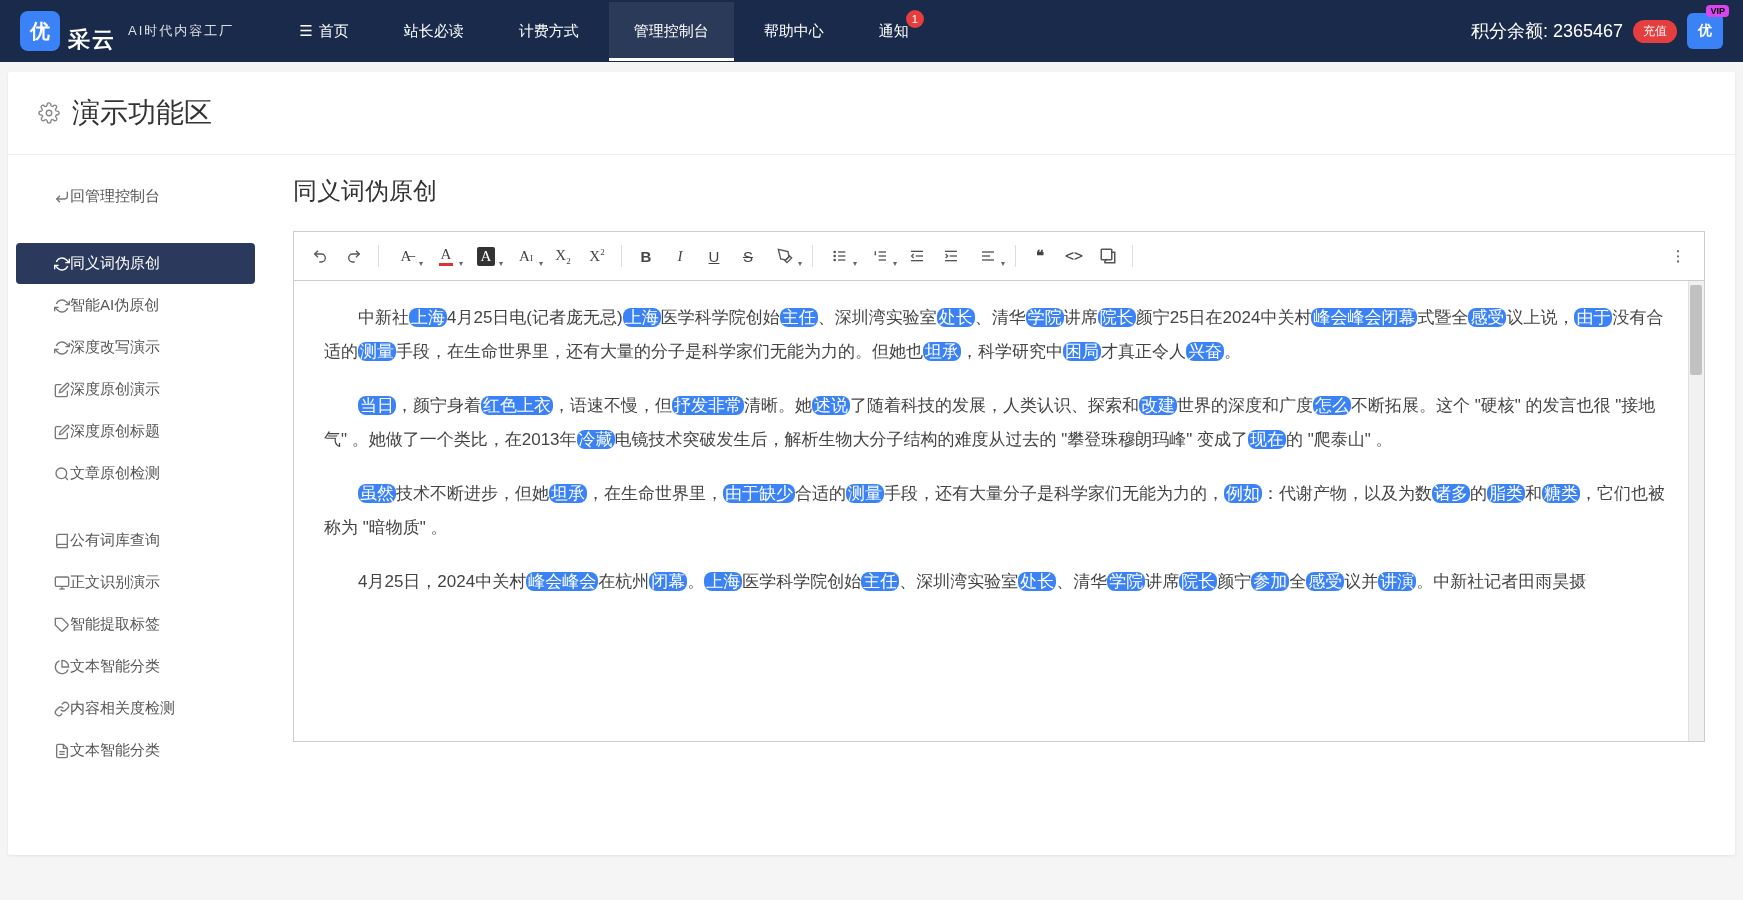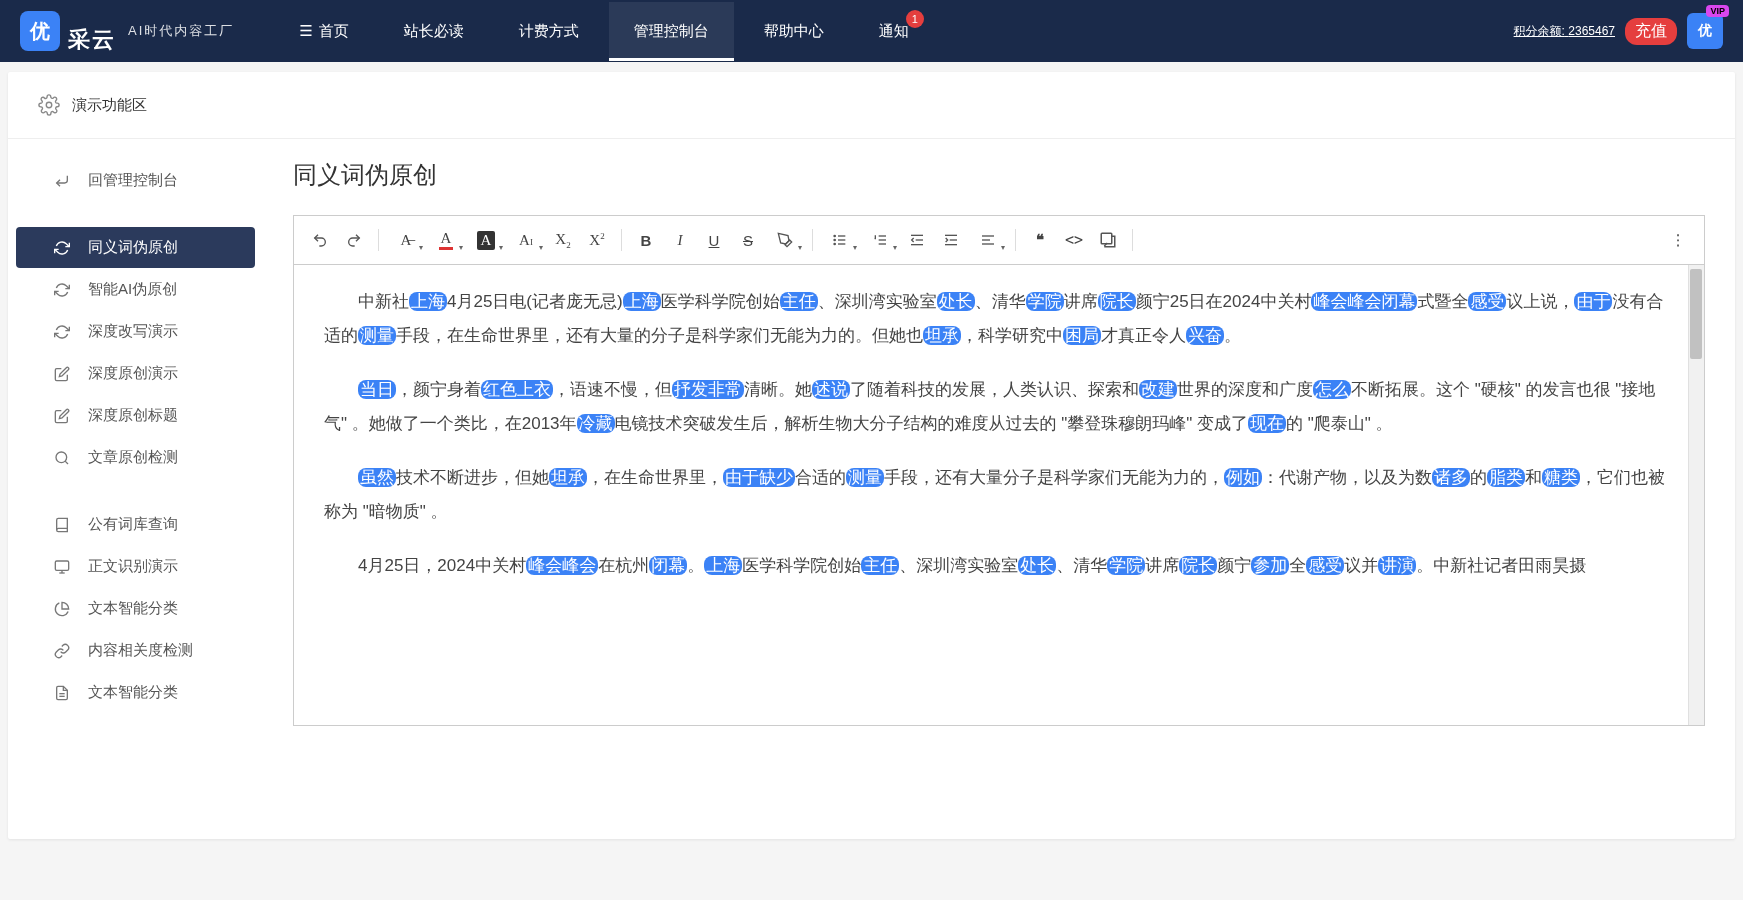--- a/index.html
+++ b/index.html
@@ -10,39 +10,39 @@
 .logo-block { display: flex; align-items: center; margin-right: 40px; }
 .logo-img { width: 40px; height: 40px; background: #3b82f6; border-radius: 8px; display: flex; align-items: center; justify-content: center; font-weight: bold; font-size: 20px; color: #fff; margin-right: 8px; }
 .logo-text { display: flex; flex-direction: column; }
 .logo-title { font-size: 22px; font-weight: bold; letter-spacing: 2px; margin-top: 17px; }
 .nav-links { display: flex; gap: 5px; }
 .nav-link { padding: 20px 25px; cursor: pointer; display: flex; align-items: center; position: relative; font-size: 15px; }
 .nav-link.active { background: rgba(255,255,255,0.08); border-bottom: 3px solid #fff; padding-bottom: 17px; }
 .nav-link .list-icon { margin-right: 6px; }
 .badge { position: absolute; top: 8px; right: 10px; background: #e53e3e; color: #fff; border-radius: 50%; width: 18px; height: 18px; font-size: 11px; display: flex; align-items: center; justify-content: center; }
 .nav-right { margin-left: auto; display: flex; align-items: center; gap: 10px; }
-.points { font-size: 12px; text-decoration: underline; }
-.recharge-btn { background: #e53e3e; color: #fff; border: none; padding: 3px 10px; border-radius: 12px; font-size: 16px; cursor: pointer; }
+.points { font-size: 18px; }
+.recharge-btn { background: #e53e3e; color: #fff; border: none; padding: 3px 10px; border-radius: 12px; font-size: 12px; cursor: pointer; }
 .avatar-wrap { position: relative; }
 .avatar { width: 36px; height: 36px; background: #3b82f6; border-radius: 6px; display: flex; align-items: center; justify-content: center; font-weight: bold; color: #fff; }
 .vip-tag { position: absolute; top: -8px; right: -6px; background: #d946ef; color: #000; font-size: 9px; font-weight: bold; padding: 1px 4px; border-radius: 4px; }
 
 
 .page { padding: 10px 8px; }
 .panel { background: #fff; border-radius: 2px; box-shadow: 0 1px 3px rgba(0,0,0,0.08); }
 
 
 .page-header { padding: 22px 30px; border-bottom: 1px solid #eee; display: flex; align-items: center; gap: 12px; }
 .page-header .gear { font-size: 22px; color: #888; }
-.page-header h2 { font-size: 15px; font-weight: 500; }
+.page-header h2 { font-size: 28px; font-weight: 500; }
 
 
 .main-row { display: flex; min-height: 700px; }
 .sidebar { width: 255px; padding: 20px 0; }
-.side-link { display: flex; align-items: center; gap: 18px; padding: 11px 20px 11px 38px; cursor: pointer; color: #555; margin: 1px 8px; border-radius: 4px; font-size: 15px; }
+.side-link { display: flex; align-items: center; padding: 11px 20px 11px 38px; cursor: pointer; color: #555; margin: 1px 8px; border-radius: 4px; font-size: 15px; }
 .side-link .icn { width: 16px; text-align: center; color: #777; }
 .side-link.active { background: #2b3a5c; color: #fff; }
 .side-link.active .icn { color: #fff; }
 .side-sep { height: 24px; }
 
 .content { flex: 1; padding: 20px 30px 0 30px; }
 .content-title { font-size: 24px; font-weight: 500; margin-bottom: 24px; color: #333; }
 
 
 .editor-wrap { border: 1px solid #ccc; background: #fff; position: relative; }
@@ -205,20 +205,29 @@
                 <rect x="2" y="3" width="20" height="14" rx="2"></rect>
                 <line x1="8" y1="21" x2="16" y2="21"></line>
                 <line x1="12" y1="17" x2="12" y2="21"></line>
               </svg>
             </span>
             <span>正文识别演示</span>
           </div>
           <div class="side-link">
             <span class="icn">
               <svg width="16" height="16" viewBox="0 0 24 24" fill="none" stroke="currentColor" stroke-width="2">
+                <path d="M20.59 13.41l-7.17 7.17a2 2 0 0 1-2.83 0L2 12V2h10l8.59 8.59a2 2 0 0 1 0 2.82z"></path>
+                <line x1="7" y1="7" x2="7.01" y2="7"></line>
+              </svg>
+            </span>
+            <span>智能提取标签</span>
+          </div>
+          <div class="side-link">
+            <span class="icn">
+              <svg width="16" height="16" viewBox="0 0 24 24" fill="none" stroke="currentColor" stroke-width="2">
                 <path d="M21.21 15.89A10 10 0 1 1 8 2.83"></path>
                 <path d="M22 12A10 10 0 0 0 12 2v10z"></path>
               </svg>
             </span>
             <span>文本智能分类</span>
           </div>
           <div class="side-link">
             <span class="icn">
               <svg width="16" height="16" viewBox="0 0 24 24" fill="none" stroke="currentColor" stroke-width="2">
                 <path d="M10 13a5 5 0 0 0 7.54.54l3-3a5 5 0 0 0-7.07-7.07l-1.72 1.71"></path>

